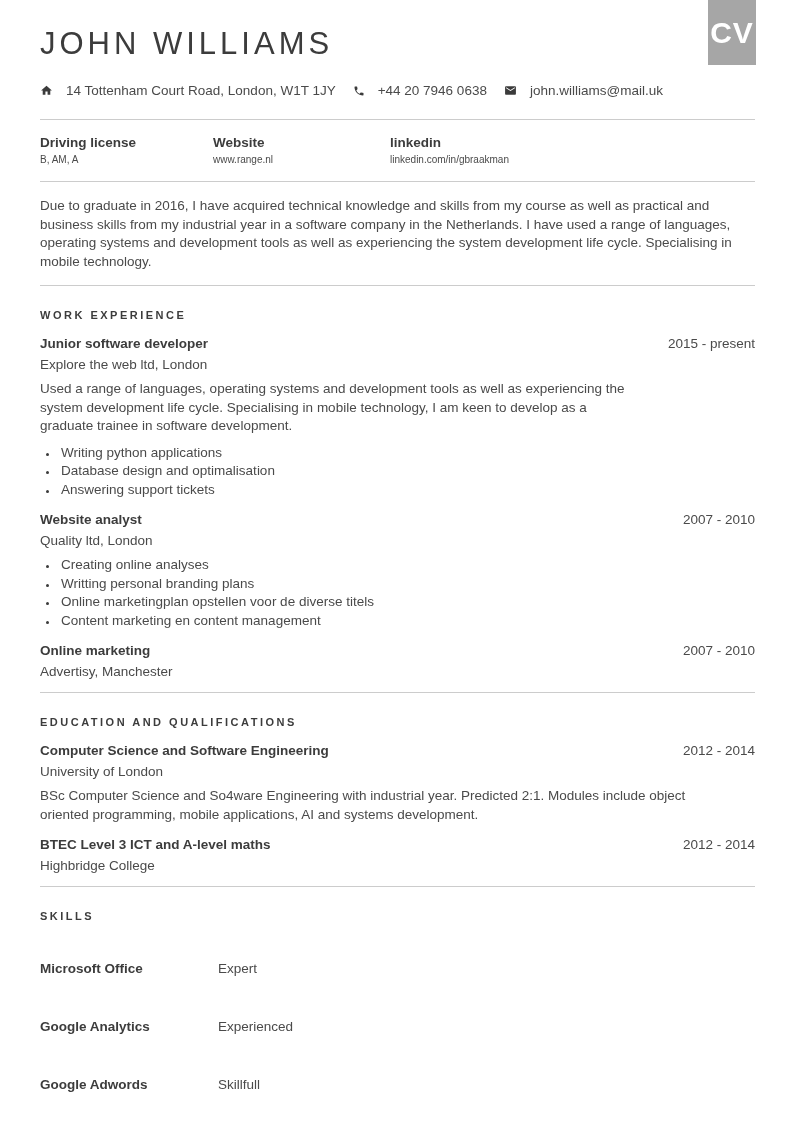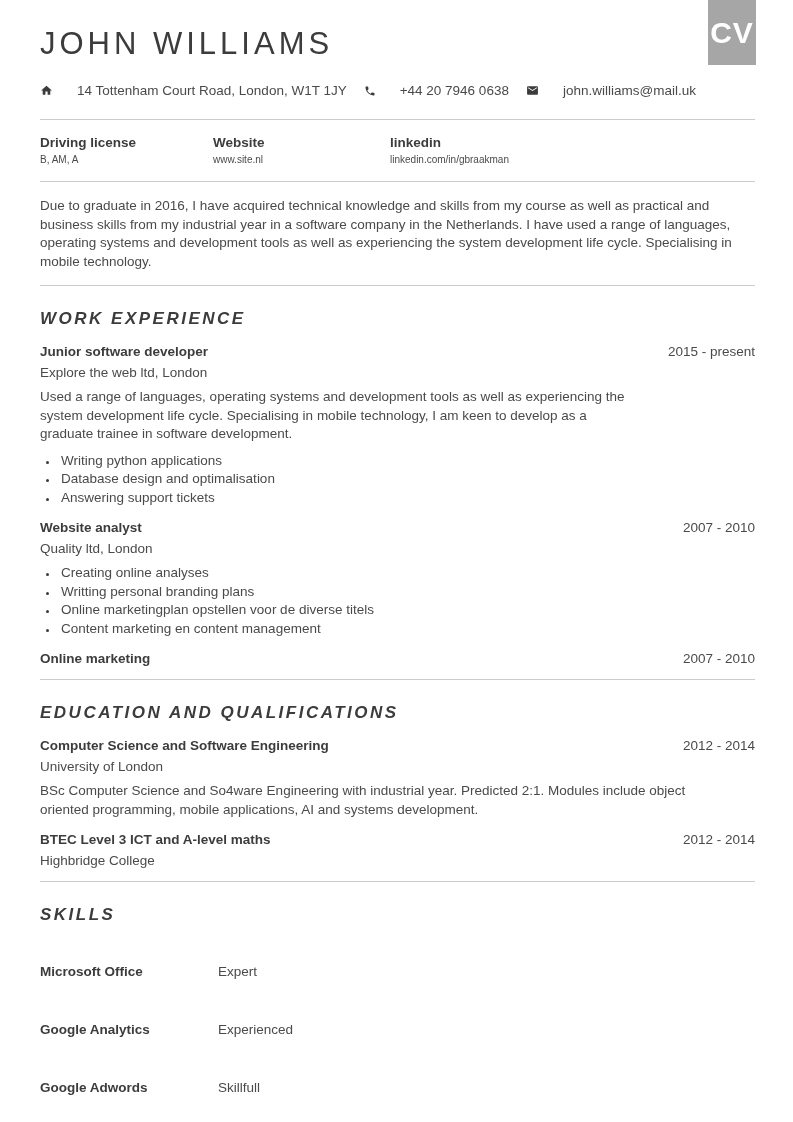--- a/index.html
+++ b/index.html
@@ -18,33 +18,33 @@
     position:absolute;top:0;right:37px;width:48px;height:65px;
     background:var(--badge);color:var(--badge-text);
     display:flex;align-items:center;justify-content:center;
     font-size:30px;font-weight:bold;letter-spacing:1px;
   }
   h1.name{
     font-size:31px;font-weight:normal;letter-spacing:4px;
     color:var(--heading);margin:6px 0 21px 0;
   }
   .contact{display:flex;align-items:center;gap:17px;font-size:13.5px;margin-bottom:21px;}
-  .citem{display:flex;align-items:center;gap:24px;white-space:nowrap;}
+  .citem{display:flex;align-items:center;gap:13px;white-space:nowrap;}
   .icon{display:inline-flex;align-items:center;}
   .icon svg{display:block;fill:#3b3b3b;}
   hr.rule{border:none;border-top:1px solid var(--rule);margin:0;}
   .details{display:flex;padding:15px 0 16px 0;}
   .detail-col{width:173px;}
   .detail-col:nth-child(2){width:177px;}
   .dlabel{font-size:13.5px;font-weight:bold;color:var(--heading);}
   .dvalue{font-size:10px;margin-top:4px;}
   .profile{font-size:13.5px;line-height:18.5px;margin:15px 0 14px 0;}
   h2.sec{
-    font-size:17px;font-weight:bold;letter-spacing:2.5px;
-    color:var(--heading);margin:23px 0 15px 0;font-style:italic;
+    font-size:11px;font-weight:bold;letter-spacing:2.5px;
+    color:var(--heading);margin:23px 0 15px 0;
   }
   .entry{margin-bottom:13px;}
   .entry-head{display:flex;justify-content:space-between;align-items:flex-start;}
   .entry-title{font-size:13.5px;font-weight:bold;color:var(--heading);}
   .entry-date{font-size:13.5px;color:var(--body);}
   .entry-org{font-size:13.5px;margin-top:6px;}
   .entry-desc{font-size:13.5px;line-height:18.5px;margin:8px 0 0 0;}
   #work-entries .entry-desc{max-width:600px;}
   #edu-entries .entry-desc{max-width:650px;}
   .entry ul{margin:8px 0 0 0;padding-left:19px;}
@@ -94,21 +94,21 @@
 
   <hr class="rule">
 
   <div class="details" id="details-row">
       <div class="detail-col">
         <div class="dlabel">Driving license</div>
         <div class="dvalue">B, AM, A</div>
       </div>
       <div class="detail-col">
         <div class="dlabel">Website</div>
-        <div class="dvalue">www.site.nl</div>
+        <div class="dvalue">www.range.nl</div>
       </div>
       <div class="detail-col">
         <div class="dlabel">linkedin</div>
         <div class="dvalue">linkedin.com/in/gbraakman</div>
       </div>
     </div>
 
   <hr class="rule">
 
   <p class="profile">Due to graduate in 2016, I have acquired technical knowledge and skills from my course as well as practical and business skills from my industrial year in a software company in the Netherlands. I have used a range of languages, operating systems and development tools as well as experiencing the system development life cycle. Specialising in mobile technology.</p>
@@ -142,20 +142,21 @@
             <li>Writting personal branding plans</li>
             <li>Online marketingplan opstellen voor de diverse titels</li>
             <li>Content marketing en content management</li>
           </ul>
         </article>
         <article class="entry">
           <div class="entry-head">
             <span class="entry-title">Online marketing</span>
             <span class="entry-date">2007 - 2010</span>
           </div>
+          <div class="entry-org">Advertisy, Manchester</div>
         </article>
       </div>
   </section>
 
   <hr class="rule">
 
   <section>
     <h2 class="sec">EDUCATION AND QUALIFICATIONS</h2>
     <div id="edu-entries">
         <article class="entry">

